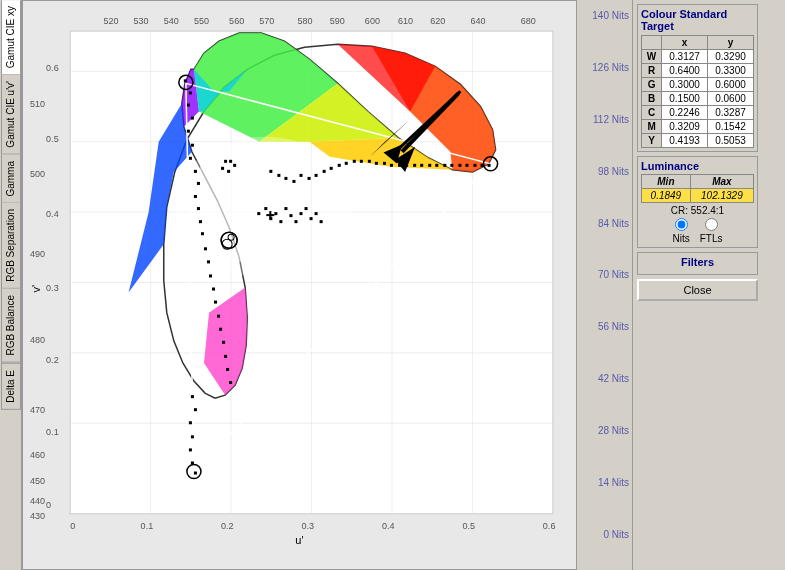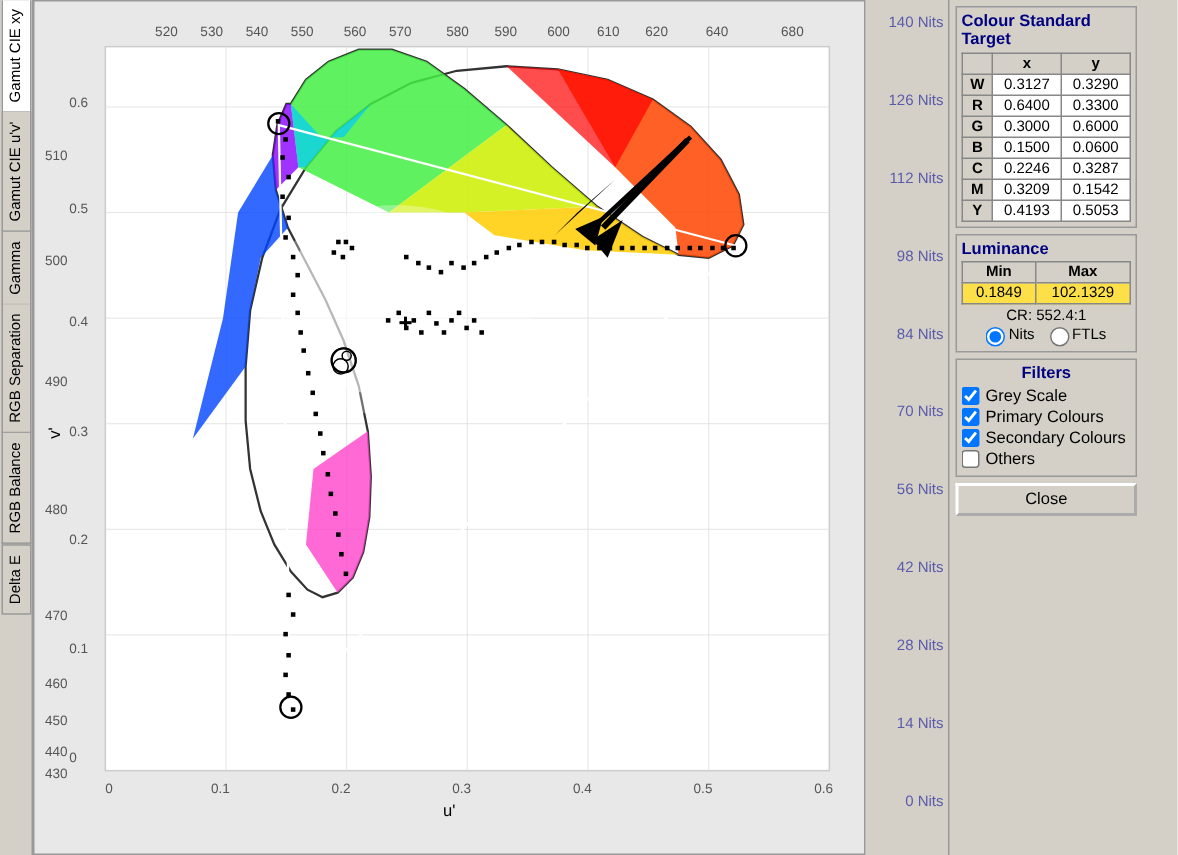--- a/index.html
+++ b/index.html
@@ -136,20 +136,21 @@
     }
     .luminance-title {
       font-weight: bold;
       font-size: 11px;
       color: #000080;
       margin-bottom: 2px;
     }
     .luminance-table {
       width: 100%;
       border-collapse: collapse;
+      font-style: italic;
     }
     .luminance-table th {
       background: #d4d0c8;
       border: 1px solid #888;
       text-align: center;
       font-size: 10px;
       padding: 1px 3px;
     }
     .luminance-table td {
       border: 1px solid #888;
@@ -165,21 +166,23 @@
     }
     .radio-row {
       display: flex;
       gap: 10px;
       justify-content: center;
       font-size: 10px;
       margin-top: 2px;
     }
     .radio-row label {
       display: flex;
+      align-items: center;
       gap: 2px;
+      flex-direction: column;
     }
 
     .filters-section {
       border: 1px solid #999;
       padding: 3px;
     }
     .filters-title {
       font-weight: bold;
       font-size: 11px;
       color: #000080;
@@ -647,36 +650,18 @@
         </label>
         <label>
           <input type="radio" name="units" style="">
           <span>FTLs</span>
         </label>
       </div>
     </div>
 
     <div class="filters-section">
       <div class="filters-title">Filters</div>
-      <div id="filters-list">
-          <div class="filter-item">
-      <input type="checkbox" checked="" style="">
-      <span>Grey Scale</span>
-    </div>
-          <div class="filter-item">
-      <input type="checkbox" checked="" style="">
-      <span>Primary Colours</span>
-    </div>
-          <div class="filter-item">
-      <input type="checkbox" checked="" style="">
-      <span>Secondary Colours</span>
-    </div>
-          <div class="filter-item">
-      <input type="checkbox" style="">
-      <span>Others</span>
-    </div>
-        </div>
     </div>
 
     <button class="close-btn">Close</button>
 
   </div>
 </div>
 
 </body></html>

